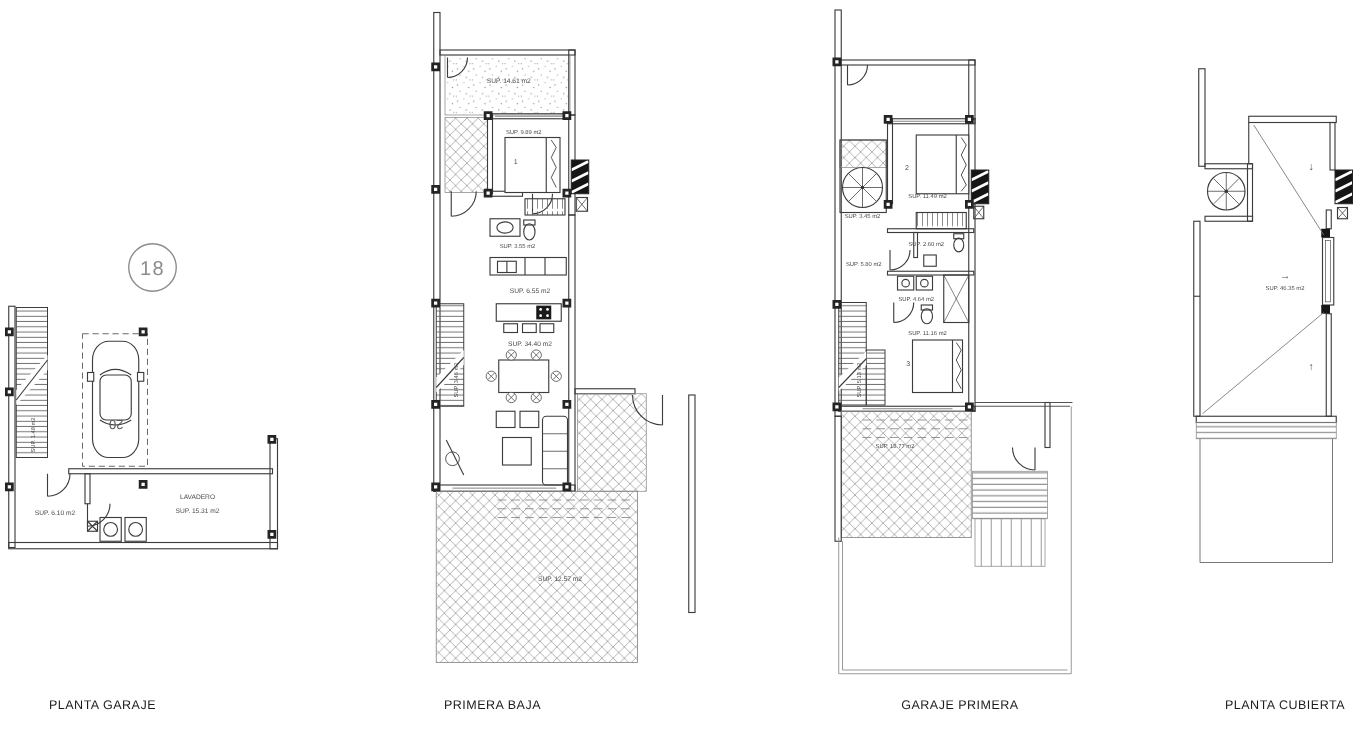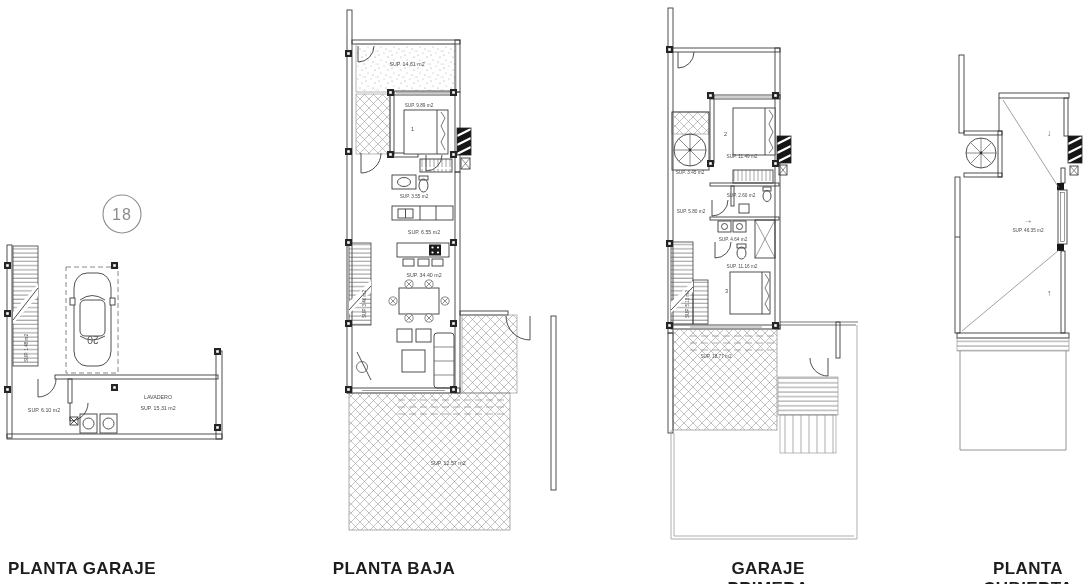--- a/index.html
+++ b/index.html
@@ -11,21 +11,21 @@
   svg text{font-family:"Liberation Sans",sans-serif;fill:#4a4a4a;}
   .t5{font-size:5.3px;}
   .t47{font-size:4.7px;}
   .tv{font-size:4.6px;}
   .tnum{font-size:5.6px;}
   .tbadge{font-size:16px;fill:#8c8c8c;letter-spacing:1px;}
   .tcar{font-size:10.5px;fill:#5a5a5a;}
   .tarrow{font-size:8.5px;fill:#555;}
   .plan-title{
     position:absolute;width:150px;text-align:center;
-    font-weight:bold;font-size:17px;color:#1d1d1d;letter-spacing:.4px;
+    font-weight:normal;font-size:10px;color:#1d1d1d;letter-spacing:.4px;
   }
 </style>
 </head>
 <body>
 
 <div class="sheet">
 
   <svg width="0" height="0" style="position:absolute" aria-hidden="true">
     <defs>
       <pattern id="pat-treads" width="6" height="4.2" patternUnits="userSpaceOnUse">
@@ -406,17 +406,17 @@
       <text class="t47" stroke="none" x="1028" y="232" text-anchor="middle">SUP. 46.35 m2</text>
       <text class="tarrow" stroke="none" x="1049" y="296" text-anchor="middle">↑</text>
       <rect x="957" y="338" width="112" height="13" fill="url(#pat-slats)" stroke="#8a8a8a" stroke-width="0.6"></rect>
       <g stroke="#787878" stroke-width="0.8">
         <path d="M960,351 V450 M1066,351 V450 M960,450 H1066"></path>
       </g>
     </g>
   </svg>
 
   <div class="plan-title" style="left:7px;top:559px">PLANTA GARAJE</div>
-  <div class="plan-title" style="left:319px;top:559px">PLANTA BAJA</div>
+  <div class="plan-title" style="left:319px;top:559px">PRIMERA BAJA</div>
   <div class="plan-title" style="left:693px;top:559px">GARAJE PRIMERA</div>
   <div class="plan-title" style="left:953px;top:559px">PLANTA CUBIERTA</div>
 
 </div>
 
 </body></html>

